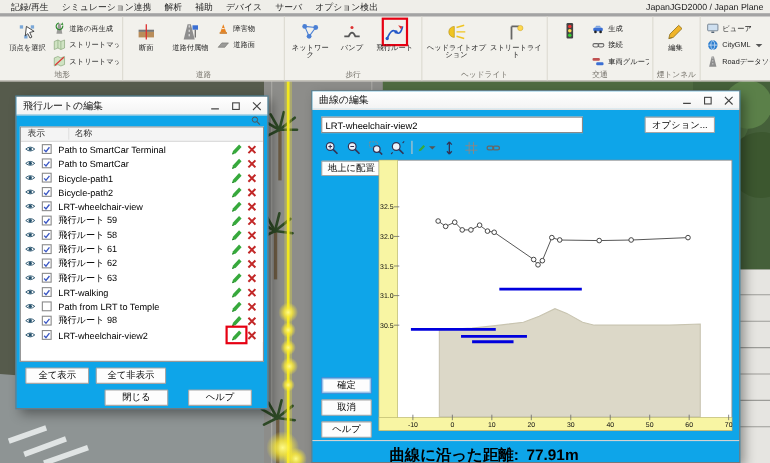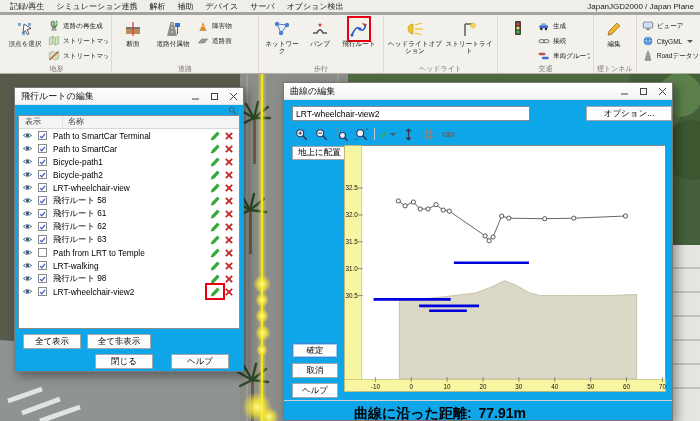--- a/index.html
+++ b/index.html
@@ -49,21 +49,21 @@
   .rname{flex:1;margin-left:6px;font-size:8.3px;color:#000;white-space:nowrap;overflow:hidden}
   .act{width:14px;display:flex;justify-content:center}
   .fd-btn-show{position:absolute;left:8px;top:246px;width:58px;height:15px}
   .fd-btn-hide{position:absolute;left:72px;top:246px;width:64px;height:15px}
   .fd-btn-close{position:absolute;left:80px;top:266px;width:58px;height:15px}
   .fd-btn-help{position:absolute;left:156px;top:266px;width:58px;height:15px}
 
   
   #curve-dialog{left:283px;top:82px;width:390px;height:339px}
   .cg-name{position:absolute;left:8px;top:23px;width:238px;height:15px;border:1px solid #8a8a8a;font-size:8.5px;padding:0 3px;font-family:inherit;background:#fff;color:#000}
-  .cg-options{position:absolute;left:302px;top:23px;width:86px;height:15px}
+  .cg-options{position:absolute;left:302px;top:23px;width:64px;height:15px}
   .cg-toolbar{position:absolute;left:8px;top:43px;height:16px;display:flex;align-items:center;gap:2px}
   .tool{width:18px;height:15px;display:flex;align-items:center;justify-content:center;border:1px solid transparent}
   .tool-sep{width:1px;height:12px;background:#c7c7c7;margin:0 2px}
   .cg-ground{position:absolute;left:8px;top:63px;height:14px;padding:0 5px;font-size:8.5px}
   .cg-chart{position:absolute;left:60px;top:62px}
   .cg-ok{position:absolute;left:8px;top:260px;width:46px;height:15px}
   .cg-cancel{position:absolute;left:8px;top:280px;width:46px;height:15px}
   .cg-help{position:absolute;left:8px;top:300px;width:46px;height:15px}
   .cg-status{position:absolute;left:0;right:0;top:317px;height:21px;border-top:1px solid #d2d2d2;font-size:14px;font-weight:bold;color:#000;padding:4px 0 0 70px;white-space:nowrap}
   .cg-status span{margin-right:3px}
@@ -594,20 +594,45 @@
       <svg width="11" height="9" viewBox="0 0 12 11">
               <path d="M1,5.5 Q6,1.2 11,5.5 Q6,9.8 1,5.5 Z" fill="none" stroke="#24506b" stroke-width="1"></path>
               <circle cx="6" cy="5.5" r="1.8" fill="#24506b"></circle>
             </svg>
     </span>
     <span class="cb">
       <svg width="8" height="8" viewBox="0 0 8 8">
               <path d="M1.3,4.2 L3.2,6.2 L6.8,1.6" stroke="#3a57c4" stroke-width="1.4" fill="none"></path>
             </svg>
     </span>
+    <span class="rname">飛行ルート 59</span>
+    <span class="act">
+      <svg width="11" height="11" viewBox="0 0 12 12">
+              <path d="M1,11 L2,8 L8,1.5 L10.5,4 L4.5,10.5 Z" fill="#37a93c"></path>
+              <path d="M1,11 l2,-0.5" stroke="#1f7a24" stroke-width="0.8"></path>
+            </svg>
+    </span>
+    <span class="act">
+      <svg width="10" height="10" viewBox="0 0 11 11">
+              <path d="M2,2 L9,9 M9,2 L2,9" stroke="#c22828" stroke-width="2"></path>
+            </svg>
+    </span>
+  </div>
+        <div class="fd-row">
+    <span class="eye">
+      <svg width="11" height="9" viewBox="0 0 12 11">
+              <path d="M1,5.5 Q6,1.2 11,5.5 Q6,9.8 1,5.5 Z" fill="none" stroke="#24506b" stroke-width="1"></path>
+              <circle cx="6" cy="5.5" r="1.8" fill="#24506b"></circle>
+            </svg>
+    </span>
+    <span class="cb">
+      <svg width="8" height="8" viewBox="0 0 8 8">
+              <path d="M1.3,4.2 L3.2,6.2 L6.8,1.6" stroke="#3a57c4" stroke-width="1.4" fill="none"></path>
+            </svg>
+    </span>
     <span class="rname">飛行ルート 58</span>
     <span class="act">
       <svg width="11" height="11" viewBox="0 0 12 12">
               <path d="M1,11 L2,8 L8,1.5 L10.5,4 L4.5,10.5 Z" fill="#37a93c"></path>
               <path d="M1,11 l2,-0.5" stroke="#1f7a24" stroke-width="0.8"></path>
             </svg>
     </span>
     <span class="act">
       <svg width="10" height="10" viewBox="0 0 11 11">
               <path d="M2,2 L9,9 M9,2 L2,9" stroke="#c22828" stroke-width="2"></path>
@@ -670,20 +695,45 @@
               <path d="M1,5.5 Q6,1.2 11,5.5 Q6,9.8 1,5.5 Z" fill="none" stroke="#24506b" stroke-width="1"></path>
               <circle cx="6" cy="5.5" r="1.8" fill="#24506b"></circle>
             </svg>
     </span>
     <span class="cb">
       <svg width="8" height="8" viewBox="0 0 8 8">
               <path d="M1.3,4.2 L3.2,6.2 L6.8,1.6" stroke="#3a57c4" stroke-width="1.4" fill="none"></path>
             </svg>
     </span>
     <span class="rname">飛行ルート 63</span>
+    <span class="act">
+      <svg width="11" height="11" viewBox="0 0 12 12">
+              <path d="M1,11 L2,8 L8,1.5 L10.5,4 L4.5,10.5 Z" fill="#37a93c"></path>
+              <path d="M1,11 l2,-0.5" stroke="#1f7a24" stroke-width="0.8"></path>
+            </svg>
+    </span>
+    <span class="act">
+      <svg width="10" height="10" viewBox="0 0 11 11">
+              <path d="M2,2 L9,9 M9,2 L2,9" stroke="#c22828" stroke-width="2"></path>
+            </svg>
+    </span>
+  </div>
+        <div class="fd-row">
+    <span class="eye">
+      <svg width="11" height="9" viewBox="0 0 12 11">
+              <path d="M1,5.5 Q6,1.2 11,5.5 Q6,9.8 1,5.5 Z" fill="none" stroke="#24506b" stroke-width="1"></path>
+              <circle cx="6" cy="5.5" r="1.8" fill="#24506b"></circle>
+            </svg>
+    </span>
+    <span class="cb">
+      <svg width="8" height="8" viewBox="0 0 8 8">
+              <path d="M1.3,4.2 L3.2,6.2 L6.8,1.6" stroke="#3a57c4" stroke-width="1.4" fill="none"></path>
+            </svg>
+    </span>
+    <span class="rname">LRT-walking</span>
     <span class="act">
       <svg width="11" height="11" viewBox="0 0 12 12">
               <path d="M1,11 L2,8 L8,1.5 L10.5,4 L4.5,10.5 Z" fill="#37a93c"></path>
               <path d="M1,11 l2,-0.5" stroke="#1f7a24" stroke-width="0.8"></path>
             </svg>
     </span>
     <span class="act">
       <svg width="10" height="10" viewBox="0 0 11 11">
               <path d="M2,2 L9,9 M9,2 L2,9" stroke="#c22828" stroke-width="2"></path>
             </svg>
@@ -693,45 +743,20 @@
     <span class="eye">
       <svg width="11" height="9" viewBox="0 0 12 11">
               <path d="M1,5.5 Q6,1.2 11,5.5 Q6,9.8 1,5.5 Z" fill="none" stroke="#24506b" stroke-width="1"></path>
               <circle cx="6" cy="5.5" r="1.8" fill="#24506b"></circle>
             </svg>
     </span>
     <span class="cb unchecked">
       
     </span>
     <span class="rname">Path from LRT to Temple</span>
-    <span class="act">
-      <svg width="11" height="11" viewBox="0 0 12 12">
-              <path d="M1,11 L2,8 L8,1.5 L10.5,4 L4.5,10.5 Z" fill="#37a93c"></path>
-              <path d="M1,11 l2,-0.5" stroke="#1f7a24" stroke-width="0.8"></path>
-            </svg>
-    </span>
-    <span class="act">
-      <svg width="10" height="10" viewBox="0 0 11 11">
-              <path d="M2,2 L9,9 M9,2 L2,9" stroke="#c22828" stroke-width="2"></path>
-            </svg>
-    </span>
-  </div>
-        <div class="fd-row">
-    <span class="eye">
-      <svg width="11" height="9" viewBox="0 0 12 11">
-              <path d="M1,5.5 Q6,1.2 11,5.5 Q6,9.8 1,5.5 Z" fill="none" stroke="#24506b" stroke-width="1"></path>
-              <circle cx="6" cy="5.5" r="1.8" fill="#24506b"></circle>
-            </svg>
-    </span>
-    <span class="cb">
-      <svg width="8" height="8" viewBox="0 0 8 8">
-              <path d="M1.3,4.2 L3.2,6.2 L6.8,1.6" stroke="#3a57c4" stroke-width="1.4" fill="none"></path>
-            </svg>
-    </span>
-    <span class="rname">LRT-walking</span>
     <span class="act">
       <svg width="11" height="11" viewBox="0 0 12 12">
               <path d="M1,11 L2,8 L8,1.5 L10.5,4 L4.5,10.5 Z" fill="#37a93c"></path>
               <path d="M1,11 l2,-0.5" stroke="#1f7a24" stroke-width="0.8"></path>
             </svg>
     </span>
     <span class="act">
       <svg width="10" height="10" viewBox="0 0 11 11">
               <path d="M2,2 L9,9 M9,2 L2,9" stroke="#c22828" stroke-width="2"></path>
             </svg>

